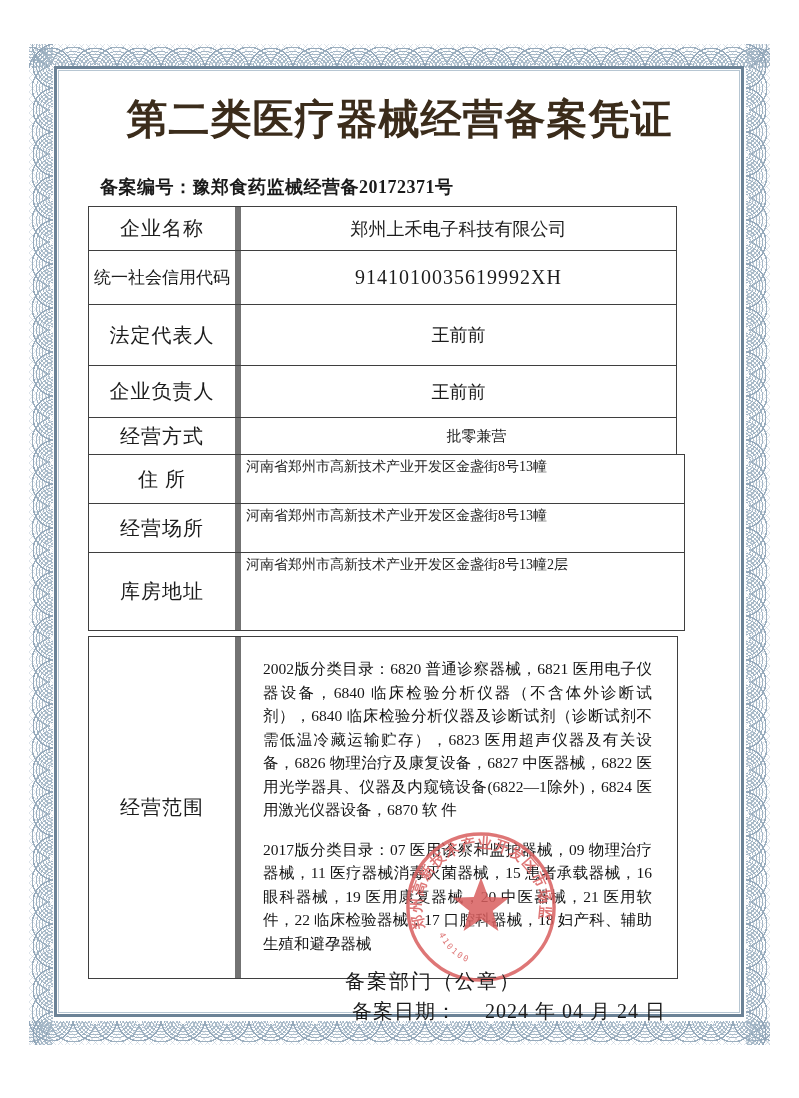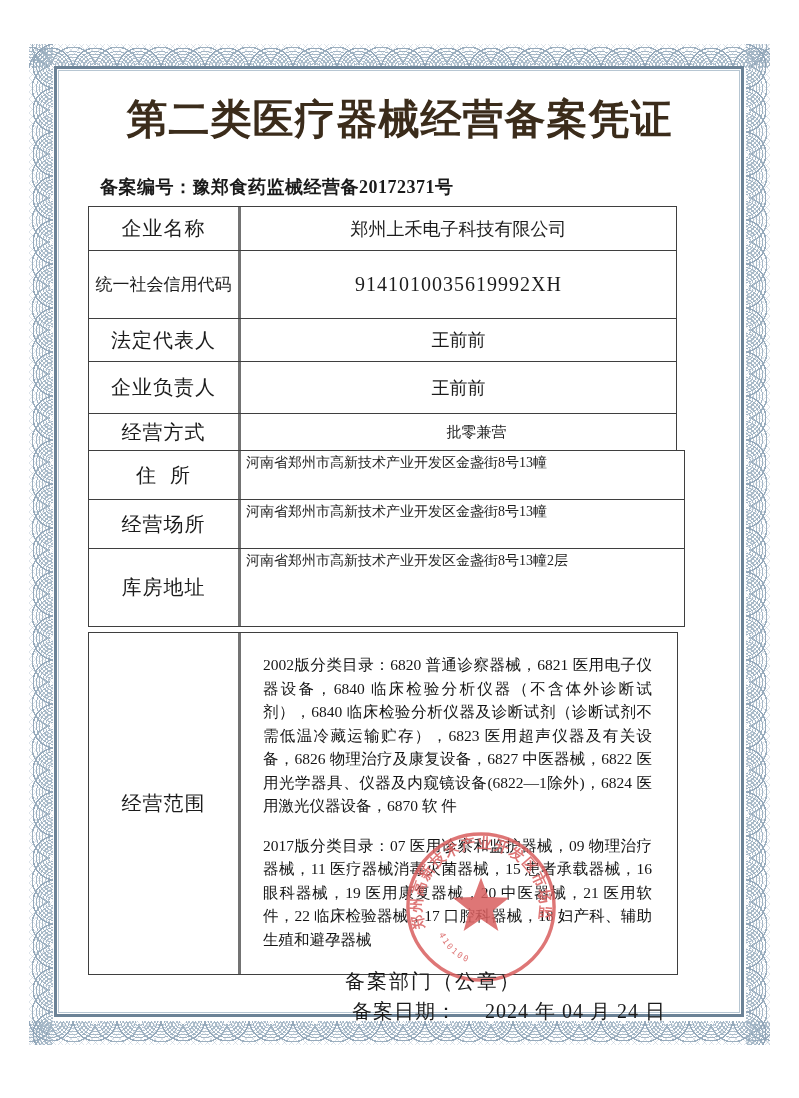--- a/index.html
+++ b/index.html
@@ -75,36 +75,36 @@
   }
 
   
   .cert-table { position:absolute; left:88px; top:207px; }
   .row {
     display:flex; width:589px; border:1px solid #3f3f3f; margin-top:-1px;
     background:#fff;
   }
   .row.wide { width:597px; }
   .row-label {
-    width:152px; flex:0 0 152px; border-right:3px solid #737373;
+    width:152px; flex:0 0 152px; border-right:6px solid #737373;
     display:flex; align-items:center; justify-content:center;
-    font-size:20px; color:#1c1c1c; letter-spacing:1px; text-align:center;font-family:Liberation Mono, monospace;
+    font-size:20px; color:#1c1c1c; letter-spacing:1px; text-align:center;
   }
   .row-label.small { font-size:17px; letter-spacing:0; }
   .row-value {
     flex:1; display:flex; align-items:center; justify-content:center;
     font-size:18px; color:#1c1c1c;
   }
   .row-value.code { font-size:20px; letter-spacing:1px; font-family:"Liberation Serif","DejaVu Serif",serif; }
   .row-value.small { font-size:15px; }
   .row-value.addr {
     align-items:flex-start; justify-content:flex-start;
     font-size:14px; padding:3px 8px 0 5px; line-height:18px;
   }
-  .r1 { height:45px; } .r2 { height:69px; } .r3 { height:44px; }
+  .r1 { height:45px; } .r2 { height:55px; } .r3 { height:62px; }
   .r4 { height:53px; } .r5 { height:38px;gap:36px; } .r6 { height:50px; }
   .r7 { height:50px; } .r8 { height:79px; }
   .scope-row { margin-top:5px; height:343px; width:590px; }
   .scope-value {
     flex:1; padding:4px 9px 0 6px; font-size:15.5px; line-height:23.5px;
     color:#141414; text-align:justify;
   }
   .scope-value p { margin:16px; }
 
   

